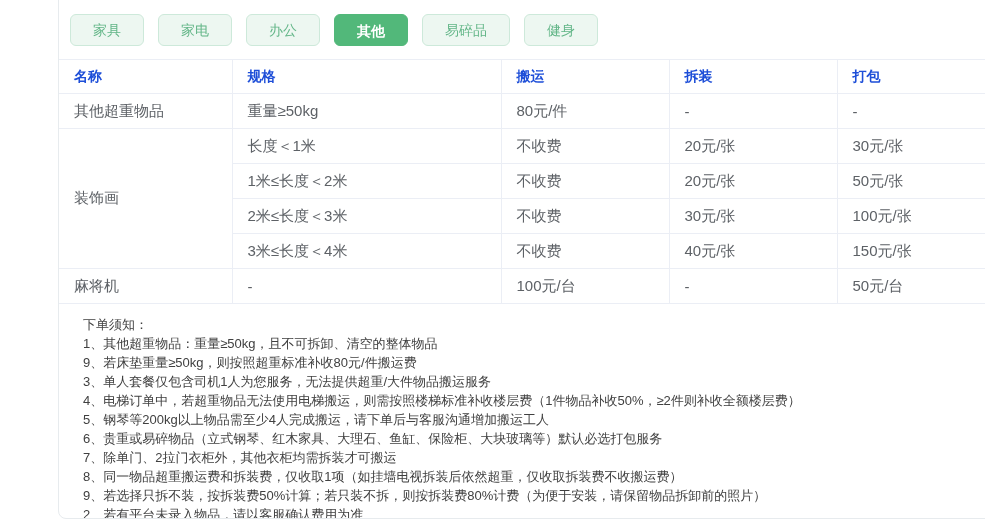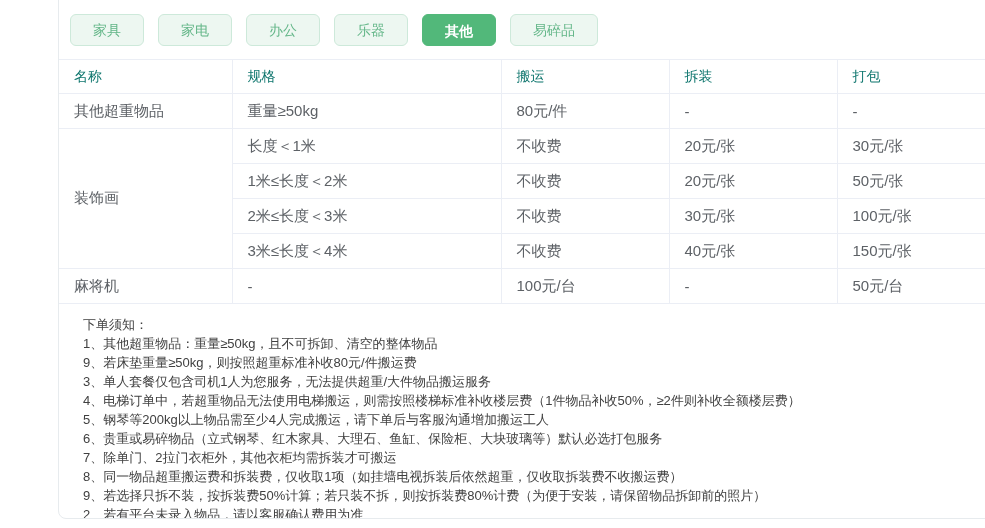--- a/index.html
+++ b/index.html
@@ -60,22 +60,22 @@
     padding: 0 15px;
     text-align: left;
     vertical-align: middle;
     overflow: hidden;
     white-space: nowrap;
   }
   .price-table th:last-child, .price-table td:last-child { border-right: none; }
   .price-table th {
     height: 34px;
     font-size: 14px;
-    font-weight: normal;
-    color: #0f766e;
+    font-weight: bold;
+    color: #1d4ed8;
     background: #ffffff;
   }
   .price-table td {
     height: 35px;
     font-size: 15px;
     color: #5d6166;
     font-weight: normal;
   }
   
   .notes {
@@ -89,23 +89,23 @@
 </head>
 <body>
 
 <div class="page">
   <div class="card">
 
     <div class="tabs">
       <div class="tab">家具</div>
       <div class="tab">家电</div>
       <div class="tab">办公</div>
-      <div class="tab">乐器</div>
       <div class="tab active">其他</div>
       <div class="tab">易碎品</div>
+      <div class="tab">健身</div>
     </div>
 
     <table class="price-table">
       <colgroup>
         <col style="width:173px">
           <col style="width:269px">
           <col style="width:168px">
           <col style="width:168px">
           <col>
       </colgroup>

